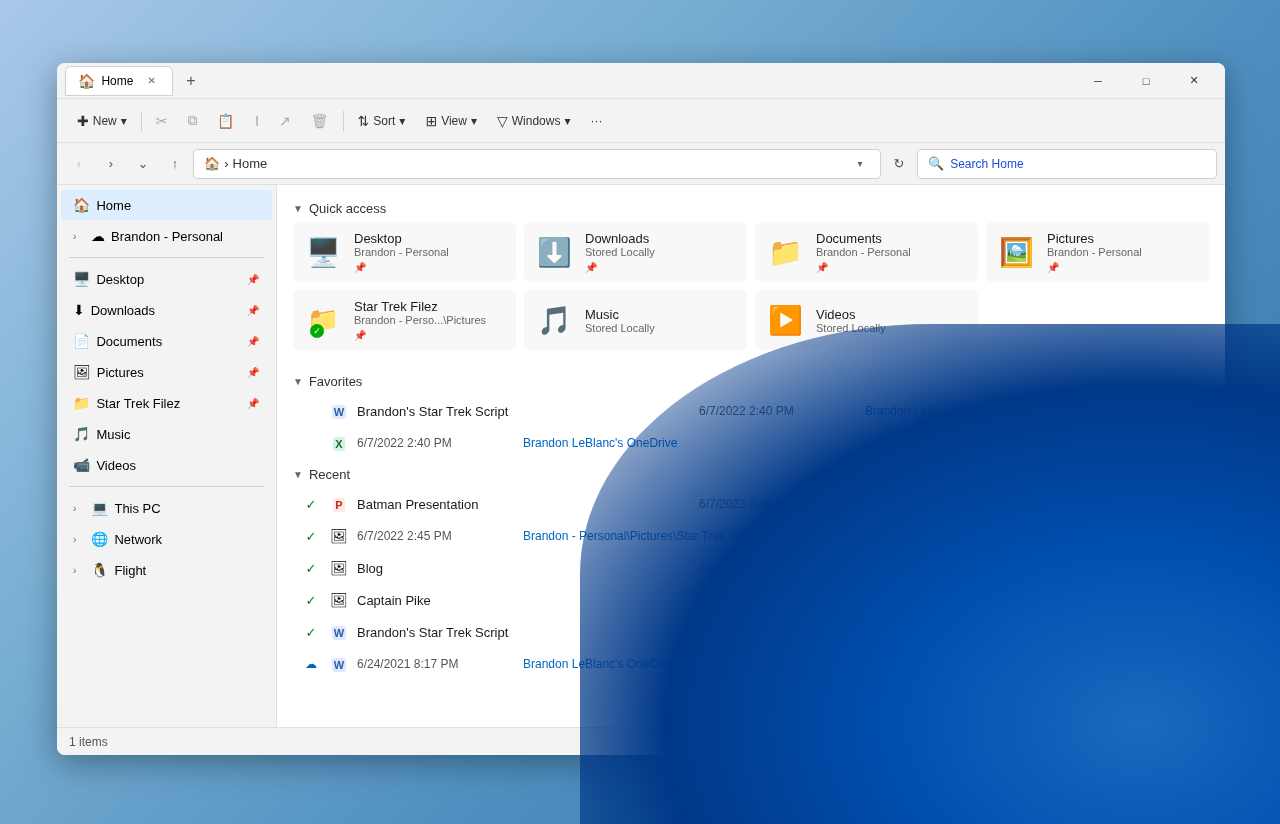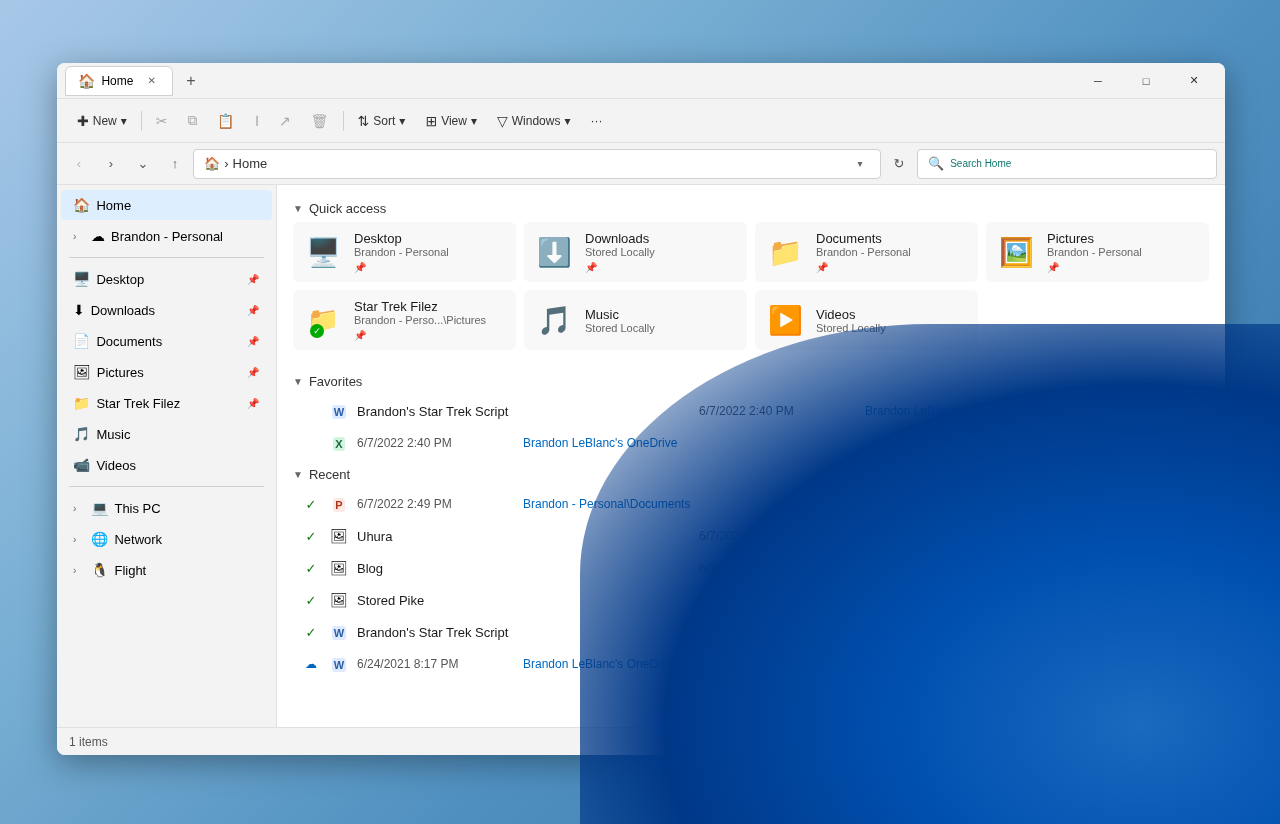--- a/index.html
+++ b/index.html
@@ -176,21 +176,21 @@
       align-items: center;
       background: #ffffff;
       border: 1px solid #d0d0d0;
       border-radius: 4px;
       padding: 0 10px;
       height: 30px;
       width: 300px;
       gap: 6px;
     }
     .search-icon { font-size: 13px; color: #888; }
-    .search-placeholder { font-size: 10px; color: #0f766e; }
+    .search-placeholder { font-size: 12px; color: #1d4ed8; }
 
     
     .content-area {
       display: flex;
       flex: 1;
       overflow: hidden;
     }
 
     
     .sidebar {
@@ -576,44 +576,44 @@
 
       <div class="section-header">
         <span class="chevron">▼</span>
         <span>Recent</span>
       </div>
       <div class="file-list">
 
         <div class="file-row-with-status">
           <span class="status-col green-check">✓</span>
           <span class="type-col"><span class="icon-ppt">P</span></span>
+          <span class="name-col">Batman Presentation</span>
           <span class="date-col">6/7/2022 2:49 PM</span>
           <span class="loc-col">Brandon - Personal\Documents</span>
         </div>
 
         <div class="file-row-with-status">
           <span class="status-col green-check">✓</span>
           <span class="type-col">🖼</span>
-          <span class="name-col">Uhura</span>
           <span class="date-col">6/7/2022 2:45 PM</span>
           <span class="loc-col">Brandon - Personal\Pictures\Star Trek Filez</span>
         </div>
 
         <div class="file-row-with-status">
           <span class="status-col green-check">✓</span>
           <span class="type-col">🖼</span>
           <span class="name-col">Blog</span>
           <span class="date-col">6/7/2022 2:44 PM</span>
           <span class="loc-col">Brandon - Personal\Pictures\Star Trek Filez</span>
         </div>
 
         <div class="file-row-with-status">
           <span class="status-col green-check">✓</span>
           <span class="type-col">🖼</span>
-          <span class="name-col">Stored Pike</span>
+          <span class="name-col">Captain Pike</span>
           <span class="date-col">6/7/2022 2:44 PM</span>
           <span class="loc-col">Brandon - Personal\Pictures\Star Trek Filez</span>
         </div>
 
         <div class="file-row-with-status">
           <span class="status-col green-check">✓</span>
           <span class="type-col"><span class="icon-word">W</span></span>
           <span class="name-col">Brandon's Star Trek Script</span>
           <span class="date-col">4/5/2022 12:39 PM</span>
           <span class="loc-col">Brandon LeBlanc's OneDrive</span>

